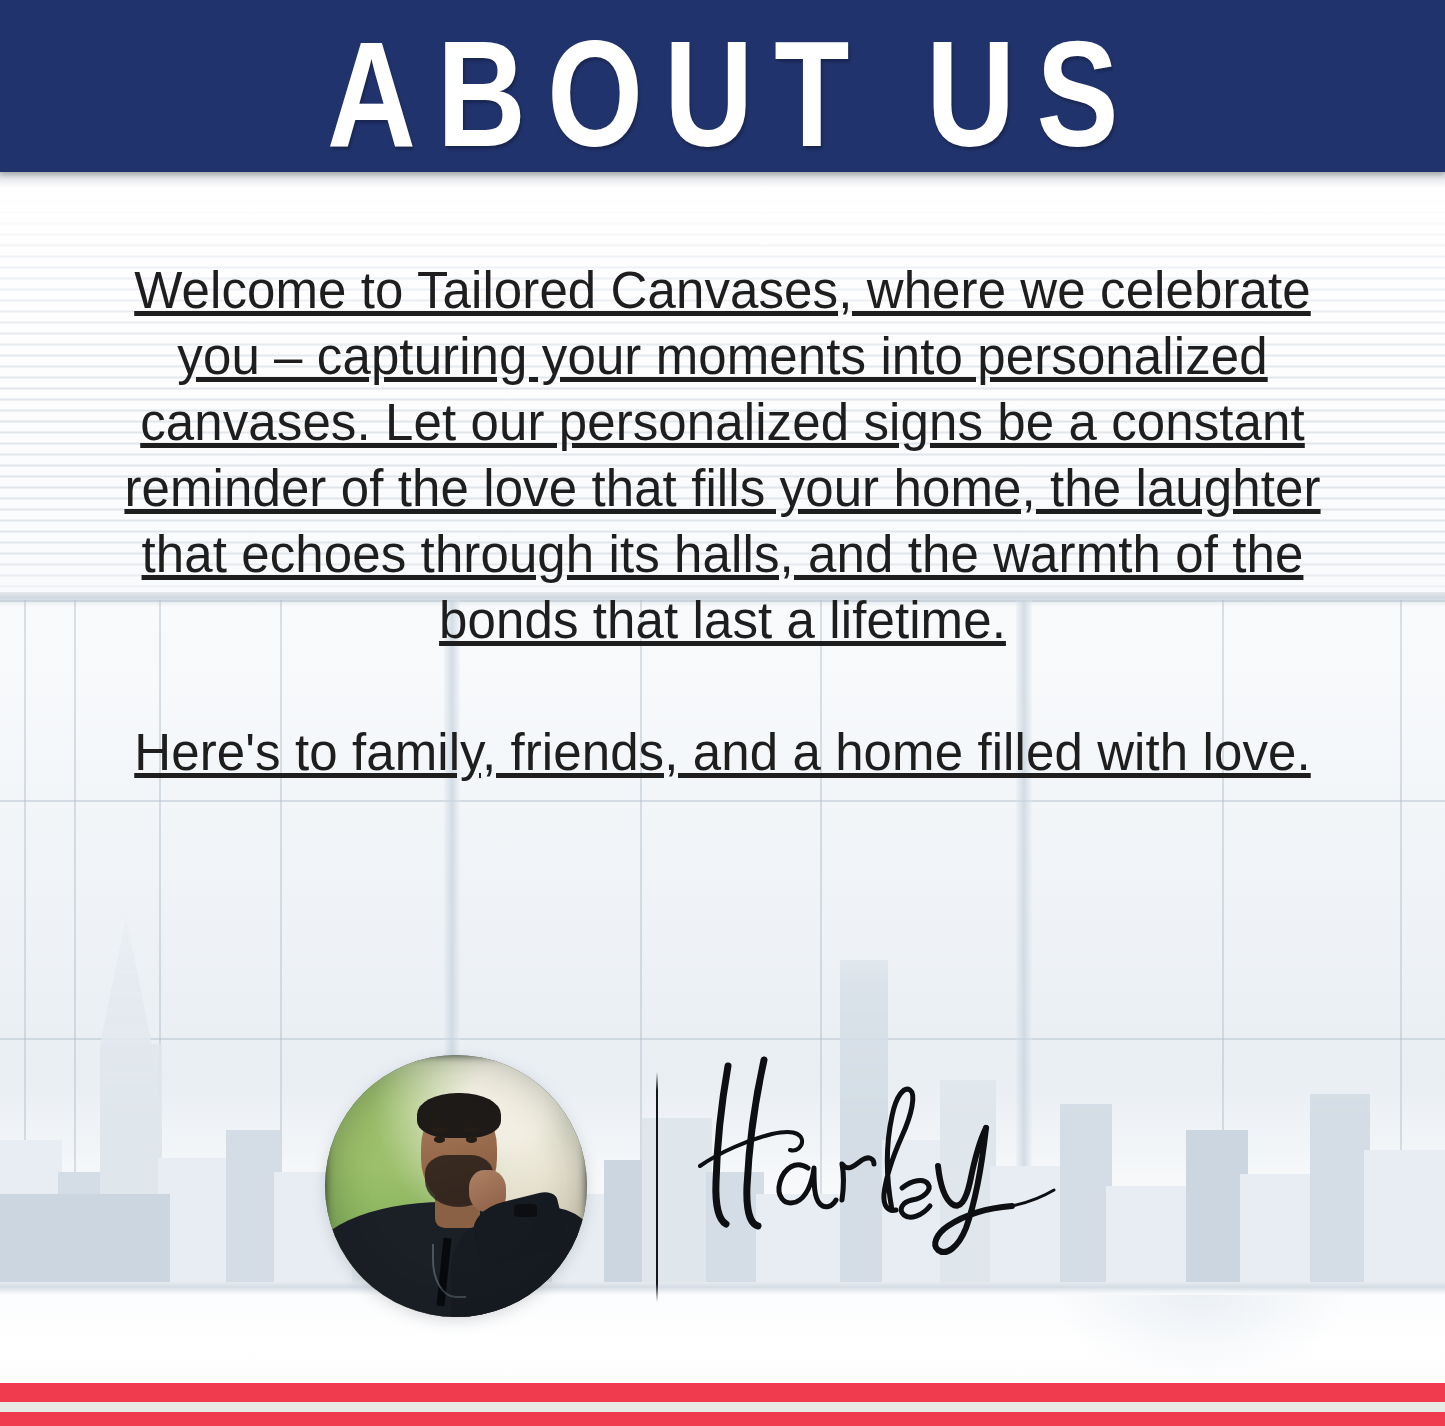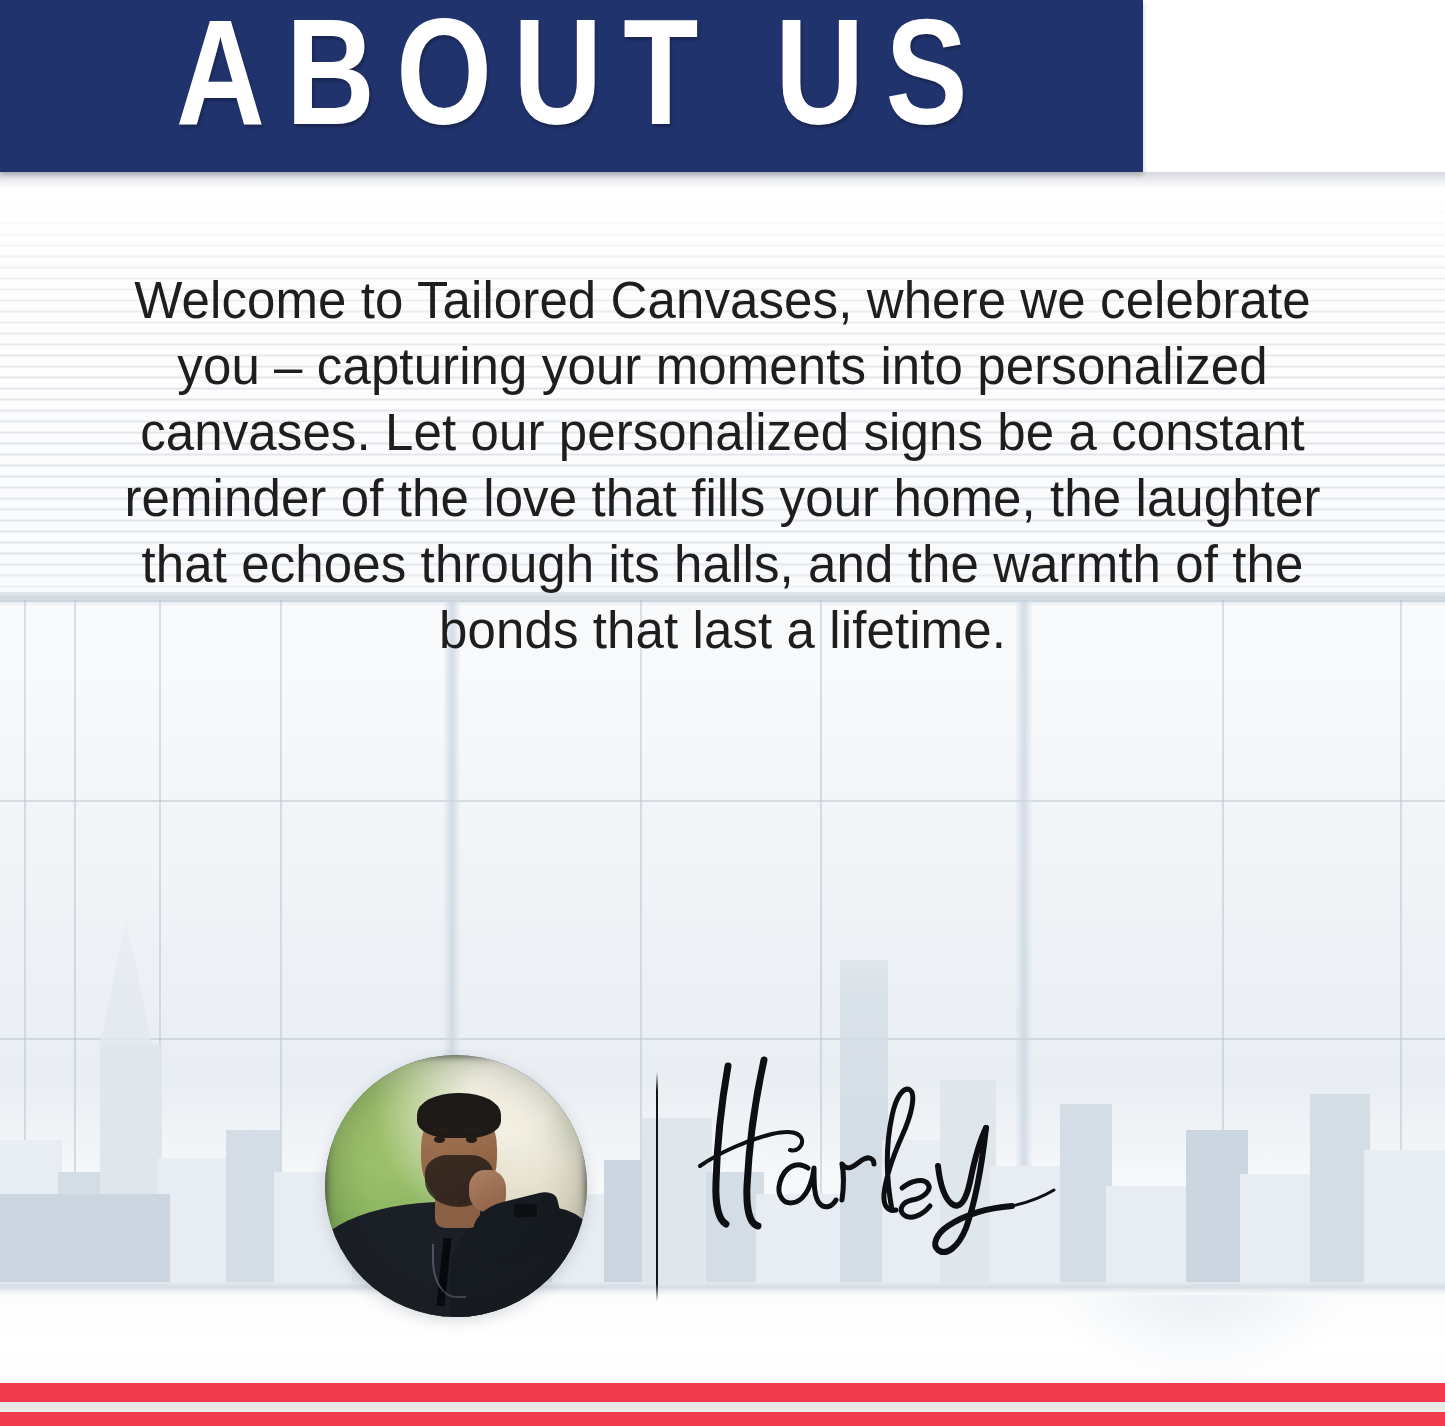--- a/index.html
+++ b/index.html
@@ -69,23 +69,23 @@
   
   .sill{position:absolute;left:0;top:1282px;width:1445px;height:13px;
         background:linear-gradient(to bottom,#e6ebf0,#d5dde5 40%,#eef2f6 75%,#fafbfc);}
   .floor{position:absolute;left:0;top:1295px;width:1445px;height:88px;
          background:linear-gradient(to bottom,#fbfcfd,#ffffff 55%,#fdfdfe);}
   .floor-sheen{position:absolute;left:1050px;top:1295px;width:300px;height:88px;
          background:radial-gradient(ellipse at 50% 0%,rgba(222,230,238,.55),rgba(255,255,255,0) 70%);}
 
   
   .header{
-    position:absolute;left:0;top:0;width:1143px;height:172px;
+    position:absolute;left:0;top:0;width:1445px;height:172px;
     background:#21336c;
-    display:flex;align-items:flex-start;justify-content:center;
+    display:flex;align-items:flex-end;justify-content:center;
     box-shadow:0 3px 5px rgba(0,0,0,.22);
     z-index:6;
   }
   .header-title{
     color:#ffffff;
     font-family:"Liberation Sans Narrow","Liberation Sans",sans-serif;
     font-weight:700;
     font-size:150px;
     line-height:1;
     letter-spacing:26px;
@@ -103,21 +103,21 @@
   .copy{
     position:absolute;left:0;top:258px;width:1445px;
     z-index:4;
     text-align:center;
     color:#1e1e1e;
     font-family:"Liberation Sans Narrow","Liberation Sans",sans-serif;
     font-size:51px;
     line-height:66px;
     letter-spacing:.1px;
   }
-  .copy p{margin:10px;padding:0 108px;}
+  .copy p{margin:0;padding:0 108px;text-decoration:underline;}
   .copy .gap{height:66px;}
 
   .avatar{
     position:absolute;left:325px;top:1055px;width:262px;height:262px;
     border-radius:50%;overflow:hidden;
     box-shadow:0 4px 14px rgba(90,100,115,.22);
     z-index:5;
     background:#2a2f2a;
   }
   .avatar .ph-bg{position:absolute;inset:0;
@@ -249,20 +249,21 @@
   </div>
 
   <div class="header">
     <div class="header-title">ABOUT US</div>
   </div>
   <div class="header-shadow"></div>
 
   <div class="copy">
     <p>Welcome to Tailored Canvases, where we celebrate you – capturing your moments into personalized canvases. Let our personalized signs be a constant reminder of the love that fills your home, the laughter that echoes through its halls, and the warmth of the bonds that last a lifetime.</p>
     <div class="gap"></div>
+    <p>Here's to family, friends, and a home filled with love.</p>
   </div>
 
   <div class="avatar">
     <div class="ph-bg"></div>
     <div class="torso"></div>
     <div class="shoulder-r"></div>
     <div class="neck"></div>
     <div class="head"></div>
     <div class="hair"></div>
     <div class="browL"></div>

